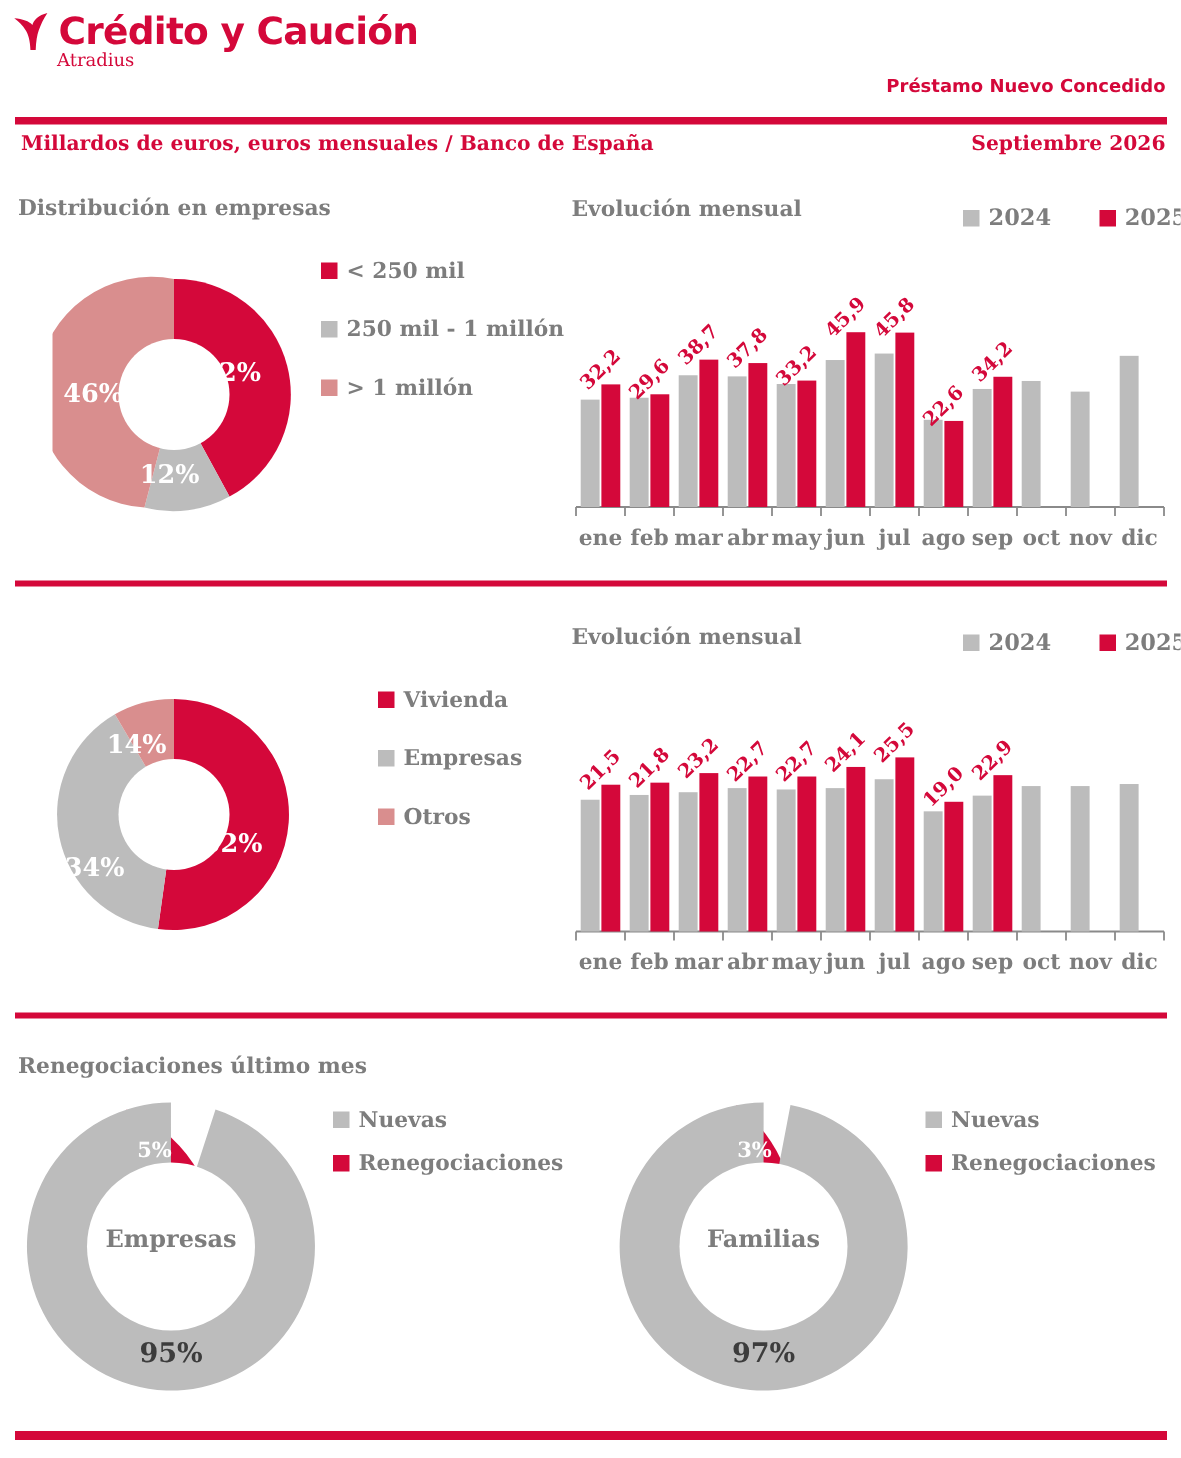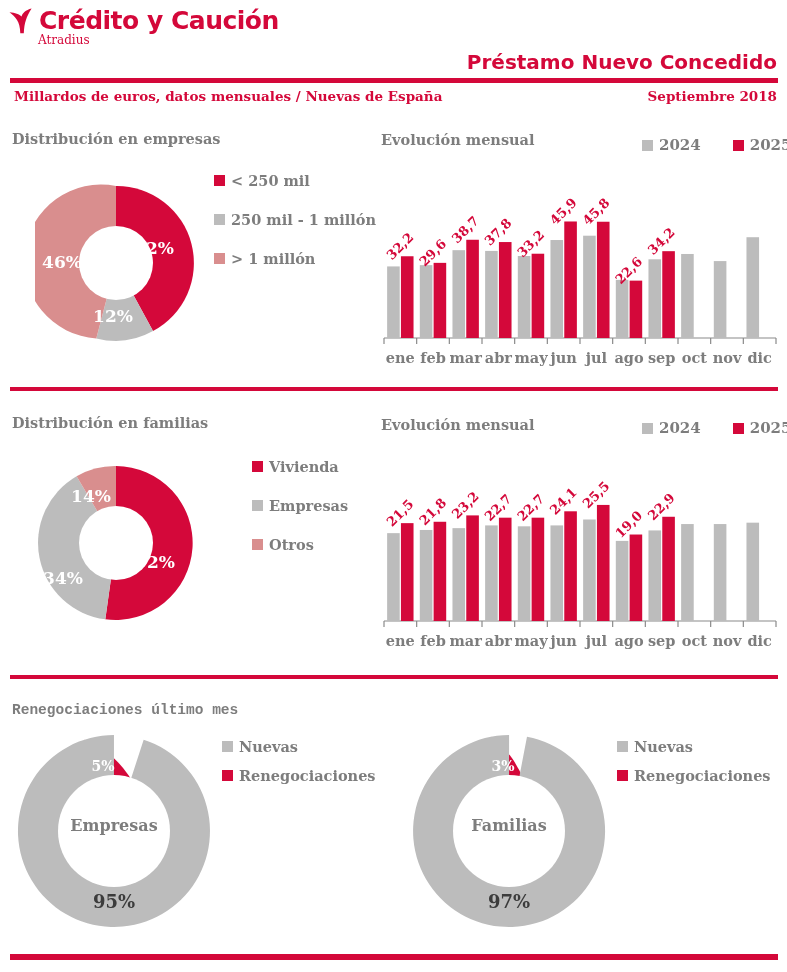--- a/index.html
+++ b/index.html
@@ -55,21 +55,21 @@
     margin-left: 30px;
     margin-top: -1px;
   }
 
   .doc-title {
     position: absolute;
     right: 10px;
     top: 50px;
     font-family: "DejaVu Sans", "Liberation Sans", sans-serif;
     font-weight: bold;
-    font-size: 20px;
+    font-size: 12px;
     color: #d4083a;
     white-space: nowrap;
   }
 
   .rule {
     position: absolute;
     left: 10px;
     width: 768px;
     background: #d4083a;
   }
@@ -179,22 +179,22 @@
     <span class="brand-text">
       <span class="brand-name">Crédito y Caución</span>
     </span>
   </div>
   <div class="brand-sub" style="position:absolute;left:38px;top:33px;margin:0;">Atradius</div>
 
   <div class="doc-title">Préstamo Nuevo Concedido</div>
   <div class="rule rule-header"></div>
 
   <div class="subhead-row">
-    <span class="subhead-left">Millardos de euros, datos mensuales / Nuevas de España</span>
-    <span class="subhead-right">Septiembre 2018</span>
+    <span class="subhead-left">Millardos de euros, euros mensuales / Banco de España</span>
+    <span class="subhead-right">Septiembre 2026</span>
   </div>
 
   <div class="panel-title" style="left:12px;top:130px;">Distribución en empresas</div>
 
   <div class="donut-wrap" style="left:35px;top:182px;">
     <svg width="162" height="162" viewBox="0 0 162 162">
 
       <path d="M81 81 L81 4 A77 77 0 0 1 118.0 149.0 Z" fill="#d4083a"></path>
 
       <path d="M81 81 L118.0 149.0 A77 77 0 0 1 61.3 156.4 Z" fill="#bcbcbc"></path>
@@ -291,21 +291,20 @@
         <text x="314.33" y="203" class="bar-month" text-anchor="middle">oct</text>
         <rect x="333.80" y="101.08" width="12.6" height="76.92" fill="#bcbcbc"></rect>
         <text x="347.00" y="203" class="bar-month" text-anchor="middle">nov</text>
         <rect x="366.47" y="77.22" width="12.6" height="100.78" fill="#bcbcbc"></rect>
         <text x="379.67" y="203" class="bar-month" text-anchor="middle">dic</text>
       </svg>
   </div>
 
   <div class="rule rule-s1"></div>
 
-  <div class="panel-title" style="left:12px;top:414px;">Distribución en familias</div>
 
   <div class="donut-wrap" style="left:35px;top:462px;">
     <svg width="162" height="162" viewBox="0 0 162 162">
 
       <path d="M81 81 L81 4 A77 77 0 1 1 70.3 157.3 Z" fill="#d4083a"></path>
 
       <path d="M81 81 L70.3 157.3 A77 77 0 0 1 41.6 14.2 Z" fill="#bcbcbc"></path>
 
       <path d="M81 81 L41.6 14.2 A77 77 0 0 1 81 4 Z" fill="#d98e8e"></path>
       <circle cx="81" cy="81" r="37" fill="#ffffff"></circle>
@@ -399,21 +398,21 @@
         <text x="314.33" y="203" class="bar-month" text-anchor="middle">oct</text>
         <rect x="333.80" y="81.05" width="12.6" height="96.95" fill="#bcbcbc"></rect>
         <text x="347.00" y="203" class="bar-month" text-anchor="middle">nov</text>
         <rect x="366.47" y="79.68" width="12.6" height="98.32" fill="#bcbcbc"></rect>
         <text x="379.67" y="203" class="bar-month" text-anchor="middle">dic</text>
       </svg>
   </div>
 
   <div class="rule rule-s2"></div>
 
-  <div class="panel-title" style="left:12px;top:702px;font-family:Liberation Mono, monospace;">Renegociaciones último mes</div>
+  <div class="panel-title" style="left:12px;top:702px;">Renegociaciones último mes</div>
 
   <div class="donut-wrap" style="left:14px;top:731px;">
     <svg width="200" height="200" viewBox="0 0 200 200">
 
       <path d="M100 100 L100 4 A96 96 0 0 1 129.7 108.7 Z" fill="#d4083a" transform="rotate(-18 100 100)"></path>
       <path d="M100 100 L100 4 A96 96 0 1 1 70.3 8.7 Z" fill="#bcbcbc" transform="rotate(18 100 100)"></path>
       <circle cx="100" cy="100" r="56" fill="#ffffff"></circle>
       <text class="donut-label" x="89" y="40" font-size="14" fill="#ffffff" text-anchor="middle">5%</text>
       <text class="donut-label" x="100" y="177" font-size="18" fill="#3c3c3c" text-anchor="middle">95%</text>
       <text class="donut-label" x="100" y="100" font-size="16" fill="#7d7d7d" text-anchor="middle">Empresas</text>

